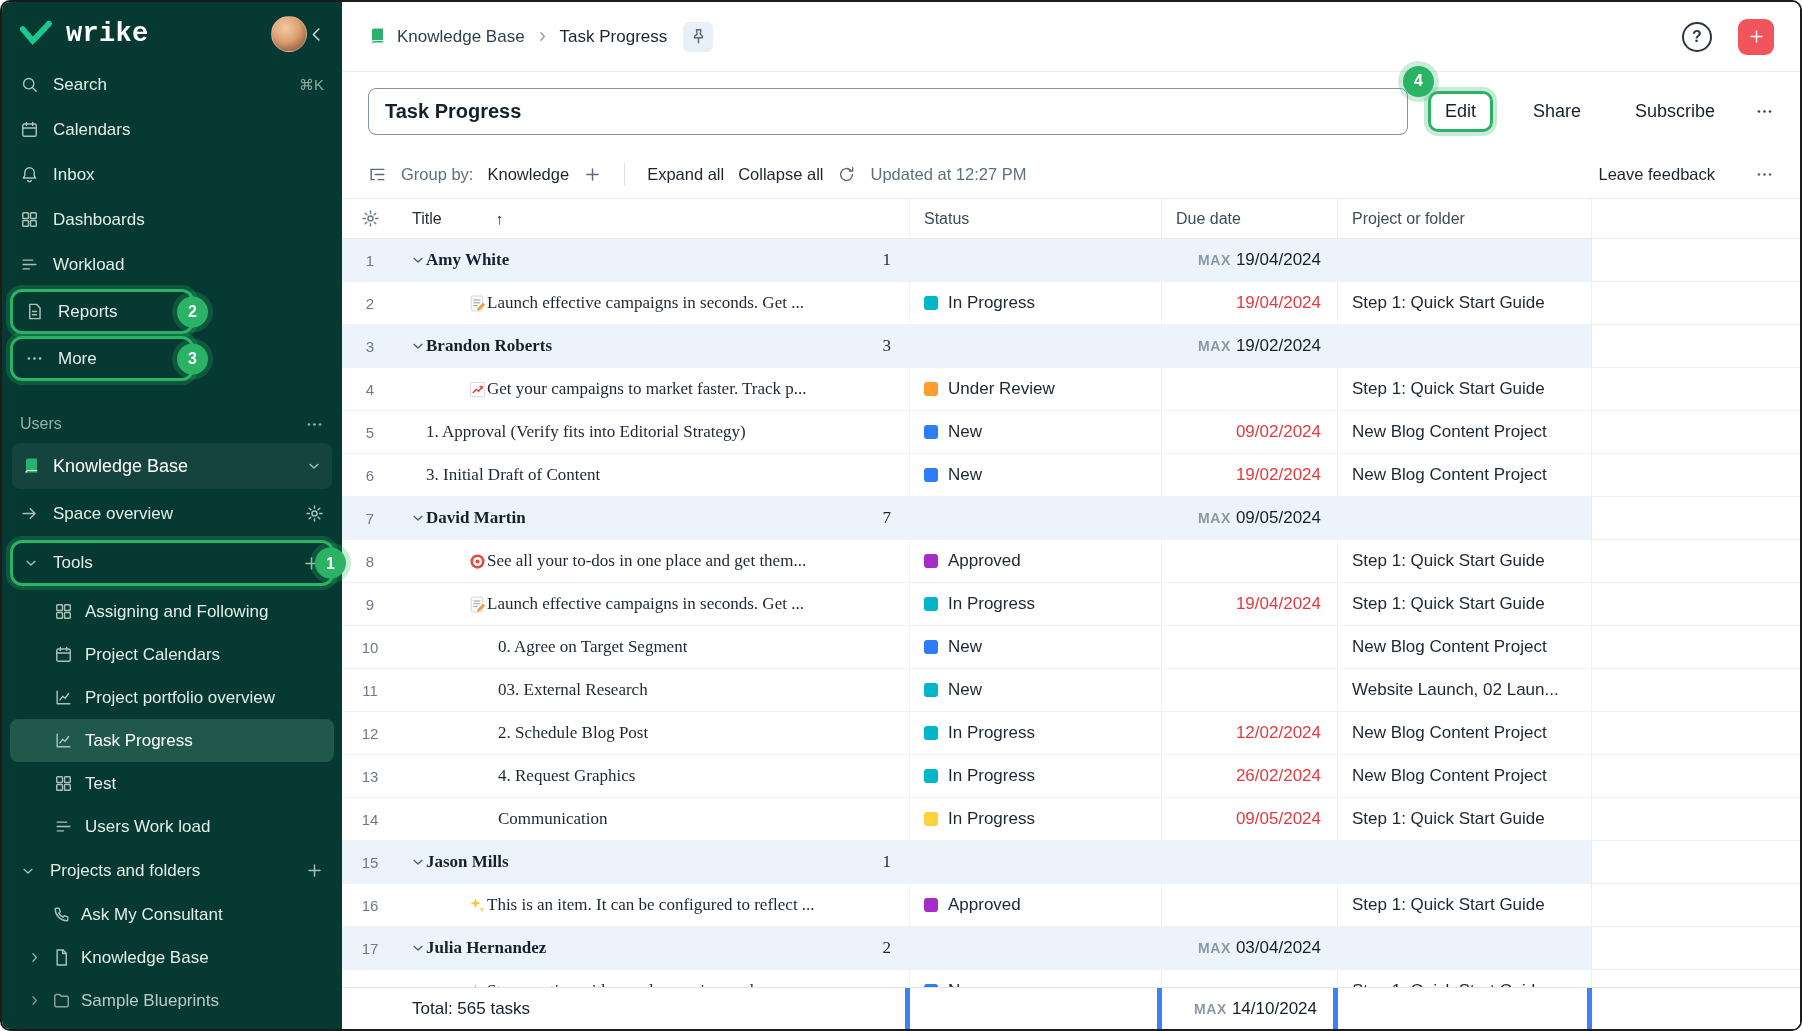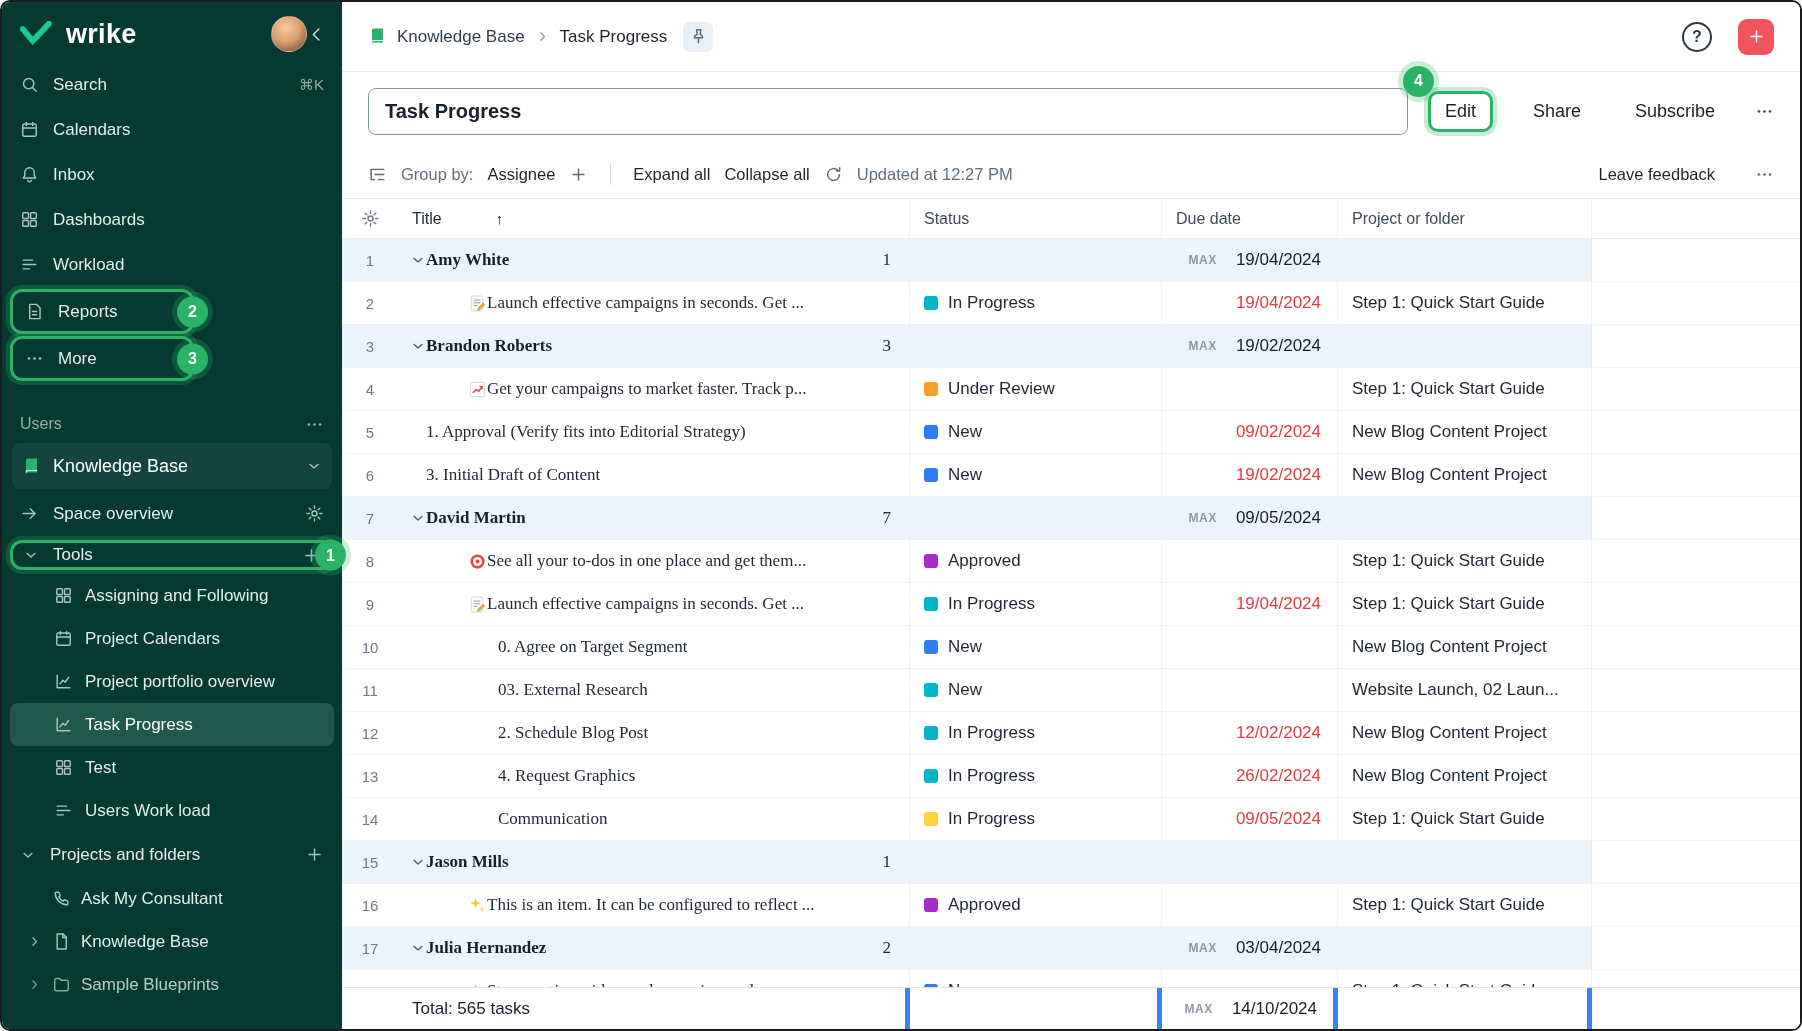--- a/index.html
+++ b/index.html
@@ -5,35 +5,35 @@
   * { margin:0; padding:0; box-sizing:border-box; }
   html,body { width:1802px; height:1031px; }
   body { font-family:"Liberation Sans","DejaVu Sans",sans-serif; background:#fff; color:#1d2634; }
   .app { width:1802px; height:1031px; display:flex; border:2px solid #1b1b1b; border-radius:10px; overflow:hidden; background:#fff; }
   .ic { display:inline-flex; align-items:center; justify-content:center; flex:0 0 auto; }
   .ic svg { display:block; }
   .spacer { flex:1; }
 
   
   .sidebar { width:340px; flex:0 0 340px; background:#063931; color:#e3ede9; position:relative; z-index:5; display:flex; flex-direction:column; padding-top:10px; overflow:visible; }
-  .sb-top { display:flex; align-items:center; gap:0; padding:4px 16px 10px 18px; }
+  .sb-top { display:flex; align-items:center; gap:0; padding:4px 16px 10px 18px;font-family:Liberation Mono, monospace; }
   .logo { display:flex; align-items:center; gap:8px; flex:1; }
   .logo-text { font-size:27px; font-weight:700; color:#fff; letter-spacing:.3px; }
   .avatar { width:36px; height:36px; border-radius:50%; background:radial-gradient(circle at 40% 32%, #f3cba4 0%, #dba070 45%, #8a5a3d 85%); border:1px solid rgba(255,255,255,.25); }
   .collapse { color:#cfe0da; }
   .srow { display:flex; align-items:center; gap:14px; height:45px; padding:0 18px; font-size:17px; color:#e3ede9; cursor:pointer; white-space:nowrap; }
   .srow .ic { color:#a9c3bb; }
   .slabel { overflow:hidden; text-overflow:ellipsis; }
   .shortcut { margin-left:auto; color:#8fa9a2; font-size:15px; }
   .ic.right { margin-left:auto; }
   .hl { border:3px solid #2bb365; border-radius:12px; box-shadow:0 0 0 4px rgba(43,179,101,.26); position:relative; background:transparent; }
   .hl-side { margin:2px 8px; width:184px; }
   .hl-side .srow { height:39px; padding:0 12px; }
   .hl-tools { margin:4px 8px; }
-  .hl-tools .srow { height:24px; padding:0 10px; }
+  .hl-tools .srow { height:40px; padding:0 10px; }
   .badge { position:absolute; width:31px; height:31px; border-radius:50%; background:#2bb365; color:#fff; font-size:16px; font-weight:700; display:flex; align-items:center; justify-content:center; box-shadow:0 0 0 5px rgba(43,179,101,.25); z-index:60; }
   .badge.b-side { right:-17px; top:50%; transform:translateY(-50%); }
   .badge.b-tools { right:-15px; top:50%; transform:translateY(-50%); }
   .space-hdr { display:flex; align-items:center; margin-top:24px; padding:0 18px; height:34px; color:#93b1a9; font-size:16px; }
   .space-hdr .ic { margin-left:auto; color:#93b1a9; cursor:pointer; }
   .space-pill { display:flex; align-items:center; gap:12px; margin:2px 10px 2px 10px; padding:0 10px; height:46px; border-radius:8px; background:rgba(255,255,255,.06); font-size:18px; color:#fff; cursor:pointer; }
   .space-pill .chev { margin-left:auto; color:#a9c3bb; }
   .srow.sub { padding-left:52px; height:43px; gap:12px; }
   .srow.sub.selected { background:#20584b; margin:0 8px; padding-left:44px; border-radius:8px; color:#fff; }
   .proj-item { gap:10px; height:43px; padding:0 18px 0 24px; }
@@ -83,21 +83,21 @@
   .c.due { justify-content:flex-end; padding:0 16px; font-size:17px; color:#1d2634; white-space:nowrap; }
   .c.due.overdue { color:#e23b3f; }
   .c.proj { padding:0 14px; }
   .trow.group .c { background:#edf3fa; border-right-color:transparent; }
   .trow.group .c.rest { background:#fff; }
   .trow.group .c.proj { border-right-color:#e7eaf0; }
   .trow.group .c.title { padding-left:12px; }
   .gchev { color:#4c5a6b; }
   .gname { font-weight:700; font-size:17px; color:#15202e; }
   .gcount { margin-left:auto; padding-right:8px; font-size:17px; color:#1d2634; }
-  .max { font-size:12px; font-weight:700; letter-spacing:.6px; color:#8b98a7; margin-right:19px; }
+  .max { font-size:14px; font-weight:700; letter-spacing:.6px; color:#8b98a7; margin-right:5px; }
   .gdate,.fdate { font-size:17px; color:#15202e; }
   .tfoot { position:absolute; left:0; right:0; bottom:0; height:42px; background:#fff; border-top:1px solid #e2e6ec; }
   .tfoot .c { border-right:5px solid #3b82f6; background:#fff; }
   .tfoot .c.num,.tfoot .c.rest { border-right:none; }
   .c.total { padding:0 14px; font-size:17px; color:#15202e; }
 </style>
 </head>
 <body>
 
 <div class="app">
@@ -423,21 +423,21 @@
     </div>
 
     <div class="toolbar">
       <span class="ic">
           <svg viewBox="0 0 24 24" width="19" height="19" fill="none" stroke="currentColor" stroke-width="1.8" stroke-linecap="round" stroke-linejoin="round">
             <path d="M4 5.5h16M9 12h11M13 18.5h7"></path>
             <path d="M4 5.5v13h4"></path>
           </svg>
         </span>
       <span class="muted">Group by:</span>
-      <span class="gval">Assignee</span>
+      <span class="gval">Knowledge</span>
       <span class="ic plus-sm">
           <svg viewBox="0 0 24 24" width="19" height="19" fill="none" stroke="currentColor" stroke-width="1.8" stroke-linecap="round" stroke-linejoin="round">
             <path d="M12 5v14M5 12h14"></path>
           </svg>
         </span>
       <span class="vdiv"></span>
       <span class="tbtn">Expand all</span>
       <span class="tbtn">Collapse all</span>
       <span class="ic">
           <svg viewBox="0 0 24 24" width="19" height="19" fill="none" stroke="currentColor" stroke-width="1.8" stroke-linecap="round" stroke-linejoin="round">

